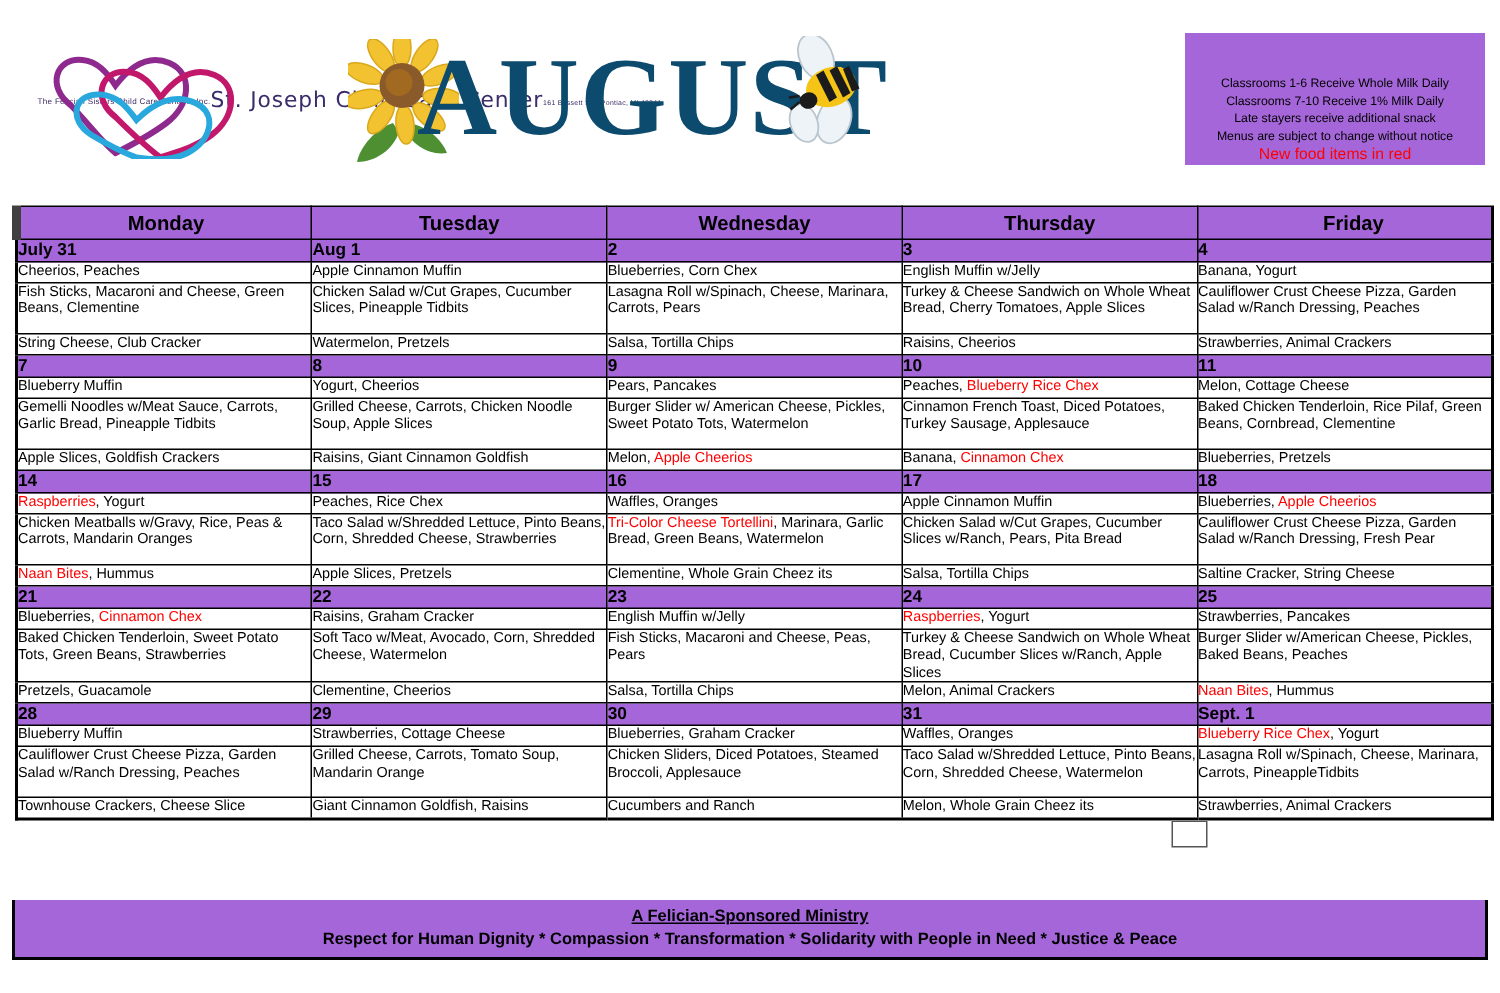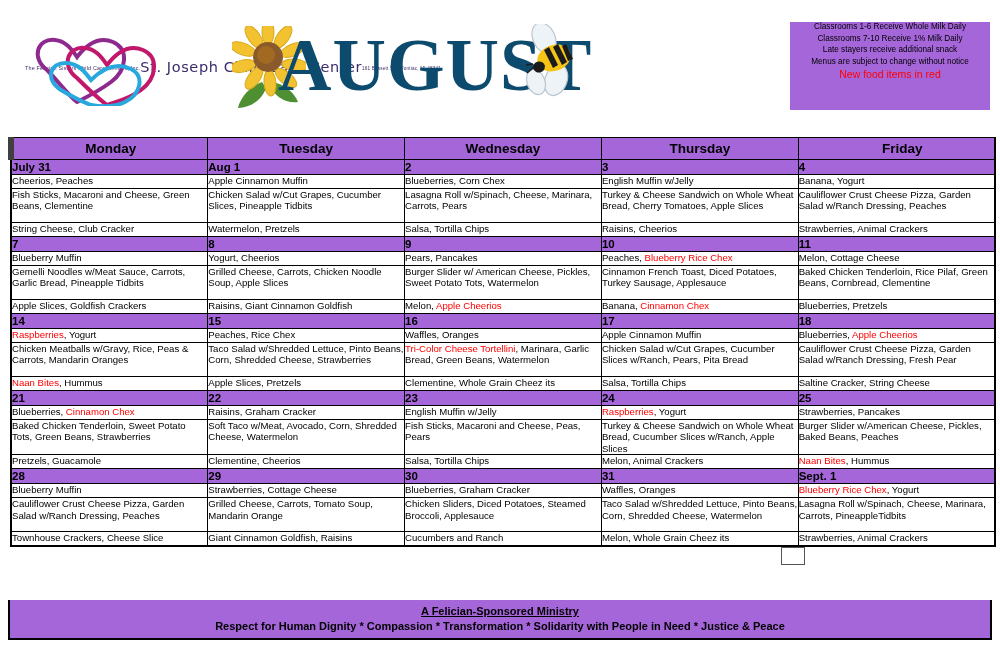--- a/index.html
+++ b/index.html
@@ -48,21 +48,21 @@
   .bee{position:absolute;left:288px;top:2px;width:62px;height:74px;}
   .year-word{
     position:absolute;left:375px;top:24px;
     font-family:"Liberation Serif", serif;
     font-weight:bold;font-size:58px;line-height:58px;color:#000;
   }
 
   .notice{
     position:absolute;left:790px;top:22px;width:200px;height:88px;
     background:#a566d9;
-    display:flex;flex-direction:column;align-items:center;justify-content:flex-start;
+    display:flex;flex-direction:column;align-items:center;justify-content:flex-end;
     gap:1px;
   }
   .notice div{font-size:8.2px;color:#000;line-height:10.5px;white-space:nowrap;}
   .notice .new-red{color:#ff0000;font-size:10.5px;line-height:13px;}
 
   
   .cal{
     position:absolute;left:8px;top:137px;
     width:984px;
     border-collapse:collapse;

